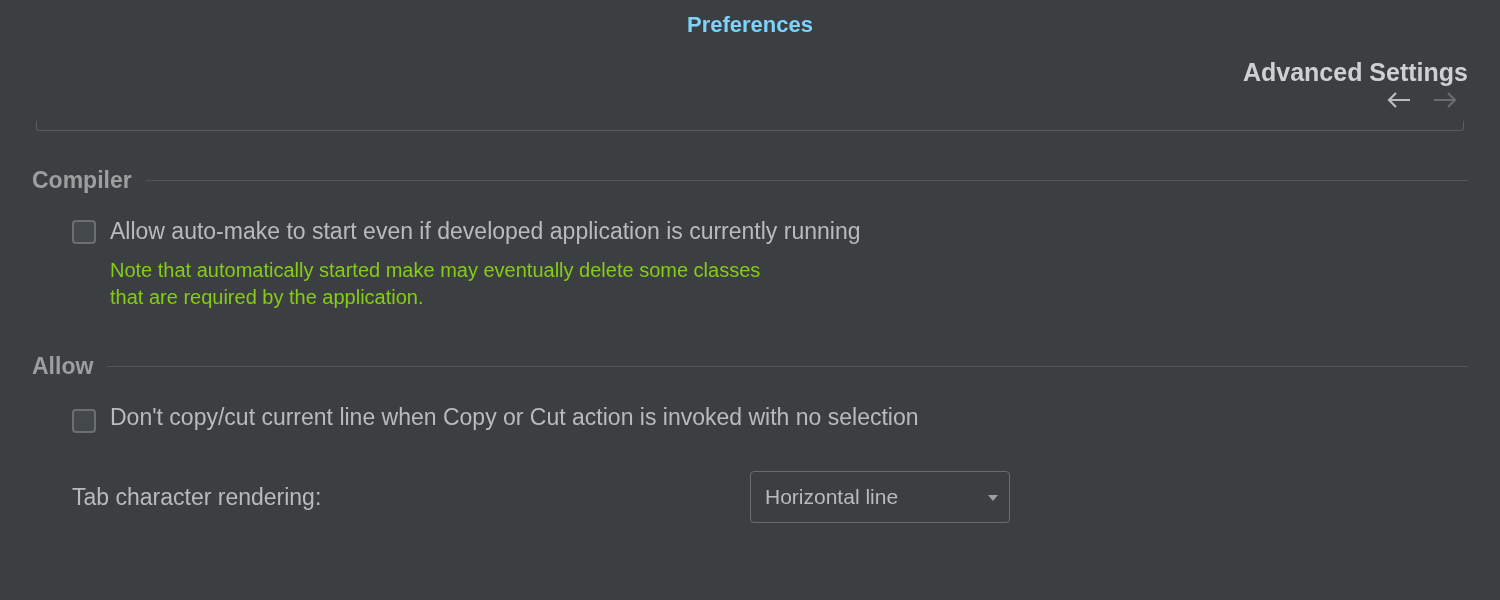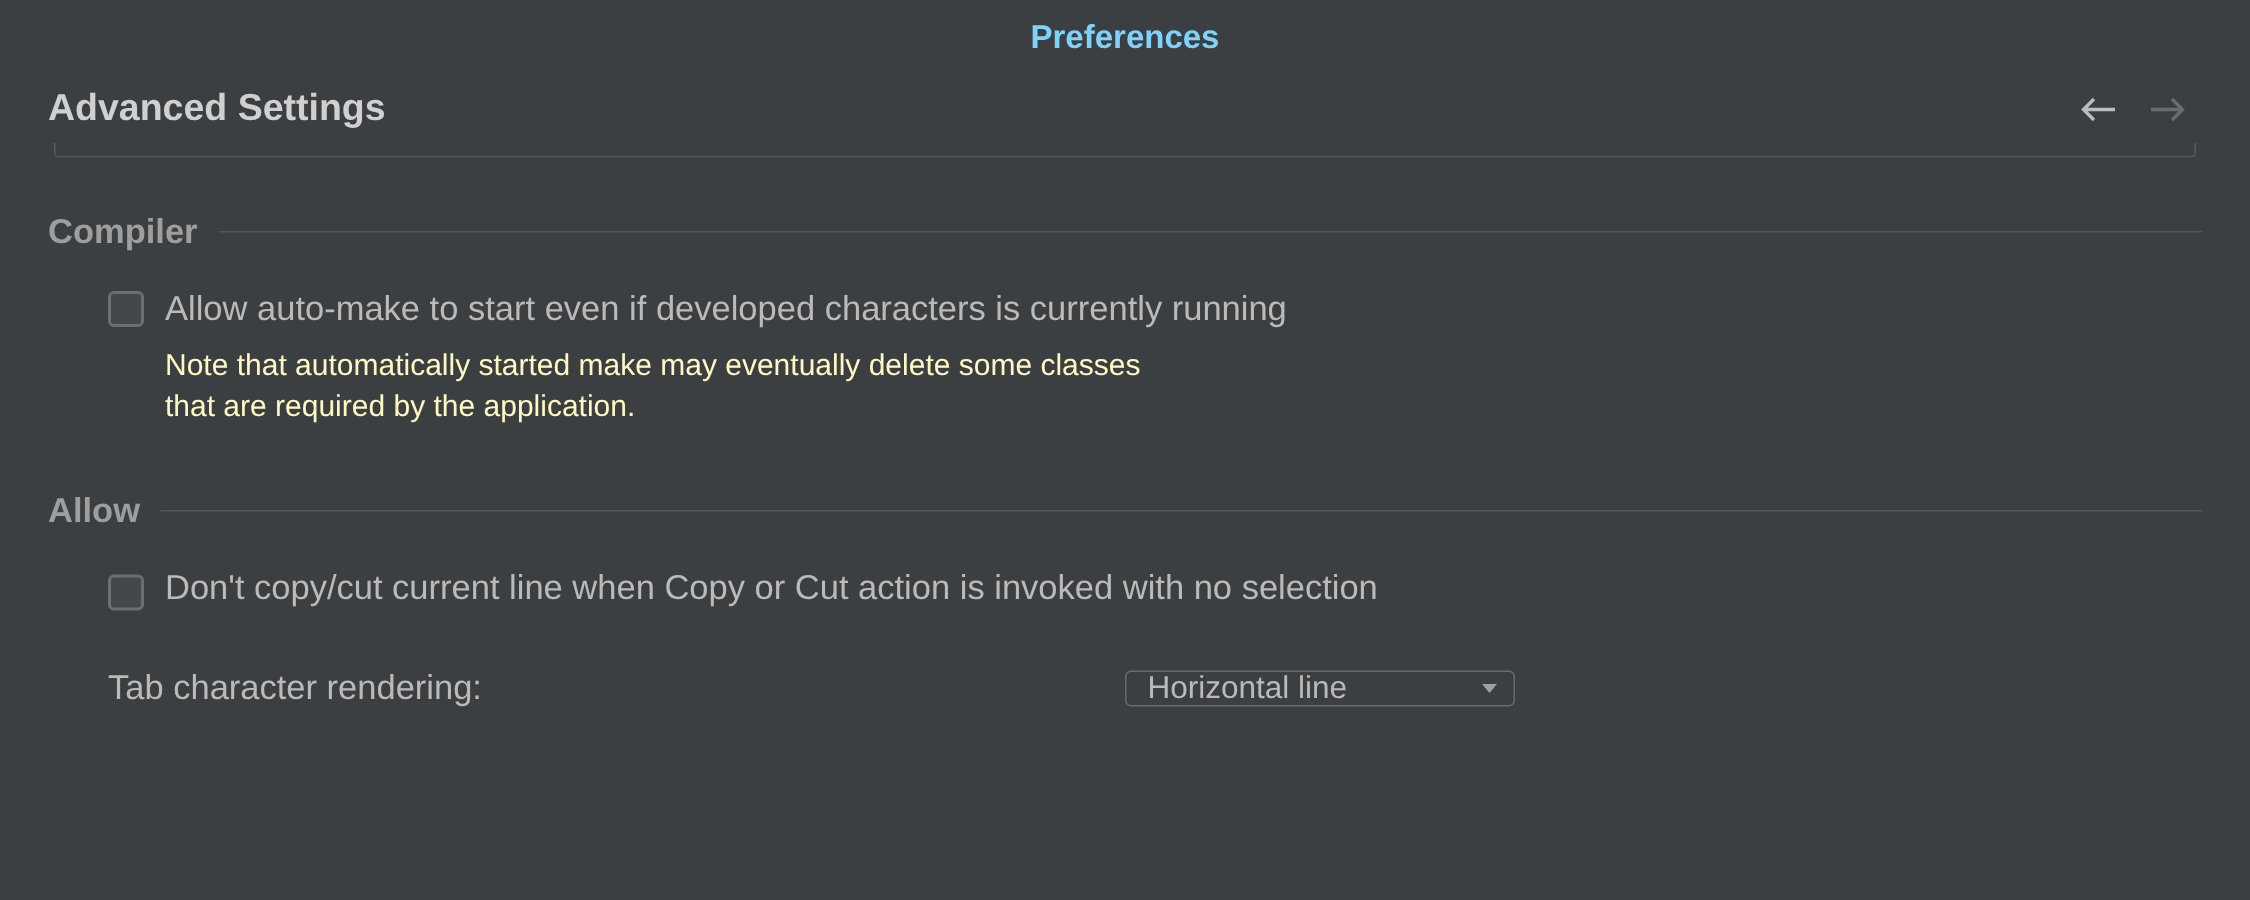--- a/index.html
+++ b/index.html
@@ -21,23 +21,24 @@
       padding-top: 12px;
       padding-bottom: 20px;
     }
     .title-text {
       color: #7dd3fc;
       font-size: 22px;
       font-weight: 600;
     }
     .header-row {
       display: flex;
-      align-items: center;
+      align-items: flex-end;
       justify-content: space-between;
       padding: 0 32px 0 32px;
+      flex-direction: column;
     }
     .header-title {
       color: #d0d0d0;
       font-size: 25px;
       font-weight: 600;
     }
     .nav-arrows {
       display: flex;
       gap: 20px;
       padding-right: 10px;
@@ -112,21 +113,21 @@
     }
     .checkbox.checked svg {
       display: block;
     }
     .setting-label {
       color: #bababa;
       font-size: 23px;
       line-height: 1.35;
     }
     .setting-note {
-      color: #fef9c3;
+      color: #84cc16;
       font-size: 20px;
       line-height: 1.35;
       padding-left: 78px;
       margin-top: 6px;
       max-width: 760px;
     }
     .dropdown-row {
       display: flex;
       align-items: center;
       padding-left: 40px;
@@ -134,21 +135,21 @@
     }
     .dropdown-label {
       color: #bababa;
       font-size: 23px;
       width: 678px;
     }
     .dropdown {
       border: 1px solid #6b6b6b;
       border-radius: 4px;
       background: #3c3f41;
-      height: 24px;
+      height: 52px;
       min-width: 260px;
       max-width: 260px;
       display: flex;
       align-items: center;
       justify-content: space-between;
       padding: 0 10px 0 14px;
     }
     .dropdown-value {
       color: #bababa;
       font-size: 21px;
@@ -186,21 +187,21 @@
 
   <div class="section">
     <div class="section-header">
       <span class="section-title">Compiler</span>
       <div class="section-line"></div>
     </div>
     <div class="setting-row">
       <div class="checkbox">
         
       </div>
-      <span class="setting-label">Allow auto-make to start even if developed characters is currently running</span>
+      <span class="setting-label">Allow auto-make to start even if developed application is currently running</span>
     </div>
     <div class="setting-note">Note that automatically started make may eventually delete some classes that are required by the application.</div>
   </div>
 
   <div class="section">
     <div class="section-header">
       <span class="section-title">Allow</span>
       <div class="section-line"></div>
     </div>
 

